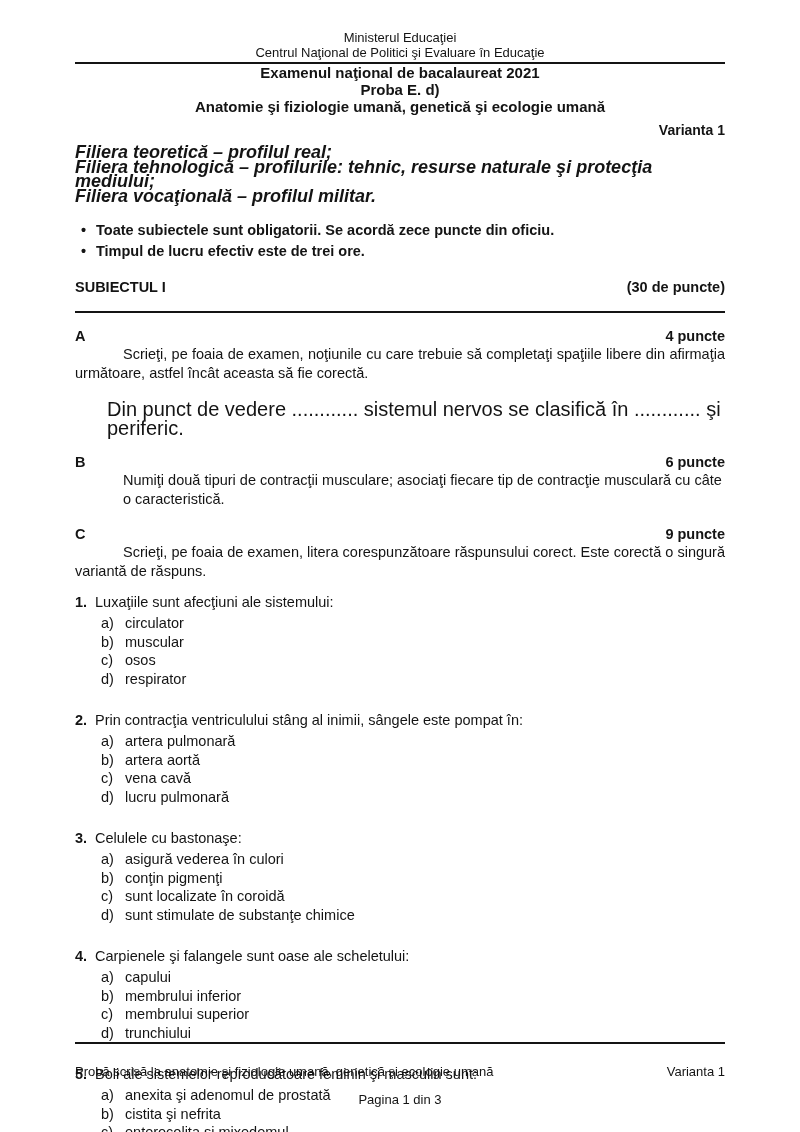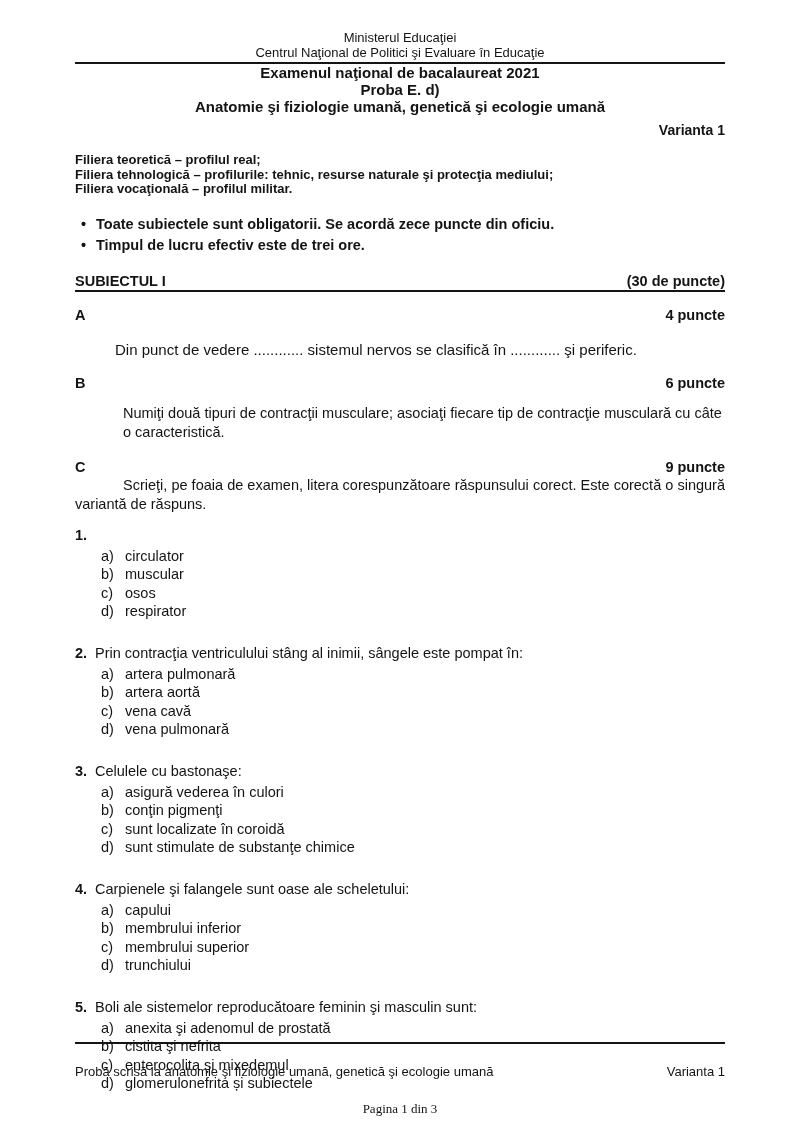--- a/index.html
+++ b/index.html
@@ -15,59 +15,59 @@
     width:800px; height:1132px;
     padding:30px 75px 0 75px;
   }
   
   .hdr { text-align:center; font-size:13px; line-height:15px; }
   .hdr-rule { border-bottom:2px solid #141414; margin-top:2px; }
   
   .title-block { text-align:center; font-weight:bold; font-size:15px; line-height:17px; }
   .variant-line { margin-top:7px; text-align:right; font-weight:bold; font-size:14px; }
   
-  .filiera { margin-top:15px; font-size:13px; line-height:14.5px; font-weight:bold; }
+  .filiera { margin-top:7px; font-size:18px; line-height:14.5px; font-weight:bold; font-style:italic; }
   
   .notes { margin-top:17px; font-weight:bold; font-size:14.5px; }
   .note-row { display:flex; line-height:21px; }
   .note-bullet { width:15px; margin-left:6px; flex:none; }
   
   .subject-row {
     margin-top:17px;
     display:flex; justify-content:space-between;
     font-weight:bold; font-size:14.5px;
-    border-bottom:2px solid #141414; padding-bottom:1px;align-items:center;
+    border-bottom:2px solid #141414; padding-bottom:16px;align-items:center;
   }
   
   .sec-row { display:flex; justify-content:space-between; font-weight:bold; font-size:14.5px; }
   .sec-a { margin-top:15px; }
   .sec-b { margin-top:16px; }
   .sec-c { margin-top:17px; }
   .body-par {
     font-size:14.5px; line-height:19px;
     text-align:justify; text-indent:48px;
     margin-top:1px;
   }
-  .fill-line { margin-top:17px; margin-left:40px; font-size:15px; line-height:19px; }
-  .indent-par { margin-left:48px; font-size:14.5px; line-height:19px; margin-top:13px; text-align:left; text-indent:0; }
+  .fill-line { margin-top:17px; margin-left:32px; font-size:20px; line-height:19px; }
+  .indent-par { margin-left:48px; font-size:14.5px; line-height:19px; margin-top:1px; text-align:left; text-indent:0; }
   
   .question { margin-top:23px; font-size:14.5px; }
   .question.first { margin-top:12px; }
   .q-title { display:flex; line-height:19px; margin-bottom:2px; }
   .q-num { font-weight:bold; width:20px; flex:none; }
   .q-opt { display:flex; line-height:18.5px; margin-left:26px; }
   .q-letter { width:24px; flex:none; }
   
   .footer {
     position:absolute; left:75px; right:75px; top:1042px;
     border-top:2px solid #141414;
     font-size:13px;
   }
   .footer-row { display:flex; justify-content:space-between; padding-top:20px; line-height:15px;text-align:right; }
-  .footer-page { text-align:center; margin-top:22px; line-height:15px;font-family:Liberation Serif, serif; }
+  .footer-page { text-align:center; margin-top:13px; line-height:15px; }
 </style>
 </head>
 <body>
 
 <div class="page">
 
   <div class="hdr">
     <div>Ministerul Educaţiei</div>
     <div>Centrul Naţional de Politici şi Evaluare în Educaţie</div>
   </div>
@@ -99,37 +99,39 @@
 
   <div class="subject-row">
     <span>SUBIECTUL I</span>
     <span>(30 de puncte)</span>
   </div>
 
   <div class="sec-row sec-a">
     <span>A</span>
     <span>4 puncte</span>
   </div>
+  <p class="body-par">Scrieţi, pe foaia de examen, noţiunile cu care trebuie să completaţi spaţiile libere din afirmaţia următoare, astfel încât aceasta să fie corectă.</p>
   <div class="fill-line">Din punct de vedere ............ sistemul nervos se clasifică în ............ şi periferic.</div>
 
   <div class="sec-row sec-b">
     <span>B</span>
     <span>6 puncte</span>
   </div>
   <p class="indent-par">Numiţi două tipuri de contracţii musculare; asociaţi fiecare tip de contracţie musculară cu câte o caracteristică.</p>
 
   <div class="sec-row sec-c">
     <span>C</span>
     <span>9 puncte</span>
   </div>
   <p class="body-par">Scrieţi, pe foaia de examen, litera corespunzătoare răspunsului corect. Este corectă o singură variantă de răspuns.</p>
 
   <div class="question first">
     <div class="q-title">
       <span class="q-num">1.</span>
+      <span>Luxaţiile sunt afecţiuni ale sistemului:</span>
     </div>
     <div class="q-opt">
       <span class="q-letter">a)</span>
       <span>circulator</span>
     </div>
     <div class="q-opt">
       <span class="q-letter">b)</span>
       <span>muscular</span>
     </div>
     <div class="q-opt">
@@ -154,21 +156,21 @@
     <div class="q-opt">
       <span class="q-letter">b)</span>
       <span>artera aortă</span>
     </div>
     <div class="q-opt">
       <span class="q-letter">c)</span>
       <span>vena cavă</span>
     </div>
     <div class="q-opt">
       <span class="q-letter">d)</span>
-      <span>vena pulmonară</span>
+      <span>lucru pulmonară</span>
     </div>
   </div>
 
   <div class="question">
     <div class="q-title">
       <span class="q-num">3.</span>
       <span>Celulele cu bastonaşe:</span>
     </div>
     <div class="q-opt">
       <span class="q-letter">a)</span>

